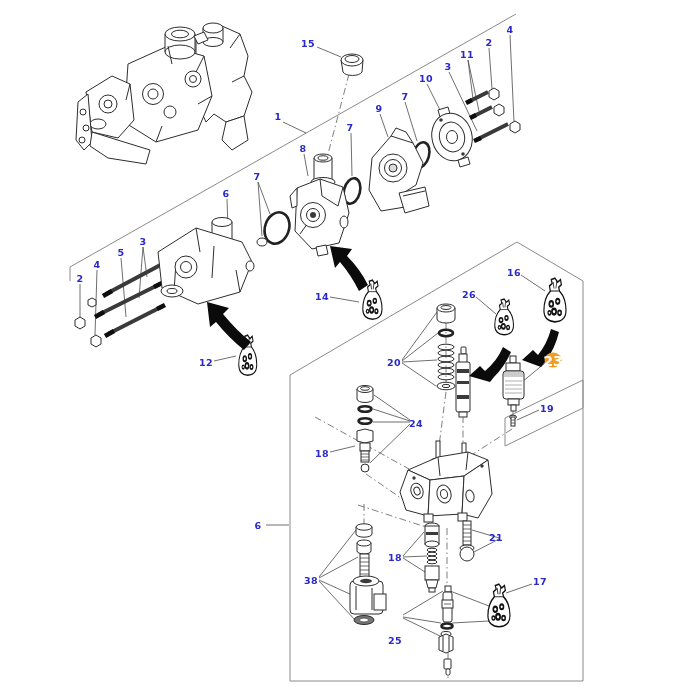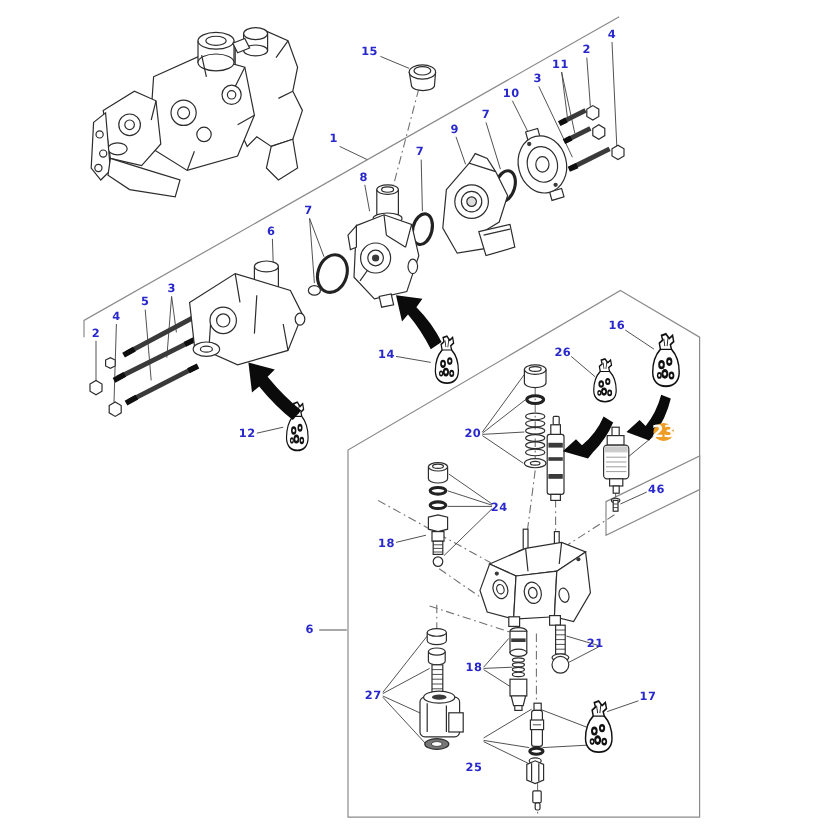--- a/index.html
+++ b/index.html
@@ -396,23 +396,23 @@
       <div class="lbl" style="left: 143px; top: 241px;">3</div>
       <div class="lbl" style="left: 121px; top: 252px;">5</div>
       <div class="lbl" style="left: 97px; top: 264px;">4</div>
       <div class="lbl" style="left: 80px; top: 278px;">2</div>
       <div class="lbl" style="left: 322px; top: 296px;">14</div>
       <div class="lbl" style="left: 206px; top: 362px;">12</div>
       <div class="lbl" style="left: 514px; top: 272px;">16</div>
       <div class="lbl" style="left: 469px; top: 294px;">26</div>
       <div class="lbl hl" style="left: 553px; top: 360px;">23</div>
       <div class="lbl" style="left: 394px; top: 362px;">20</div>
-      <div class="lbl" style="left: 547px; top: 408px;">46</div>
+      <div class="lbl" style="left: 547px; top: 408px;">19</div>
       <div class="lbl" style="left: 416px; top: 423px;">24</div>
       <div class="lbl" style="left: 322px; top: 453px;">18</div>
       <div class="lbl" style="left: 258px; top: 525px;">6</div>
       <div class="lbl" style="left: 496px; top: 537px;">21</div>
       <div class="lbl" style="left: 395px; top: 557px;">18</div>
-      <div class="lbl" style="left: 311px; top: 580px;">27</div>
+      <div class="lbl" style="left: 311px; top: 580px;">38</div>
       <div class="lbl" style="left: 540px; top: 581px;">17</div>
       <div class="lbl" style="left: 395px; top: 617px; margin-top: 23px;">25</div>
     </div>
 </div>
 
 </body></html>

